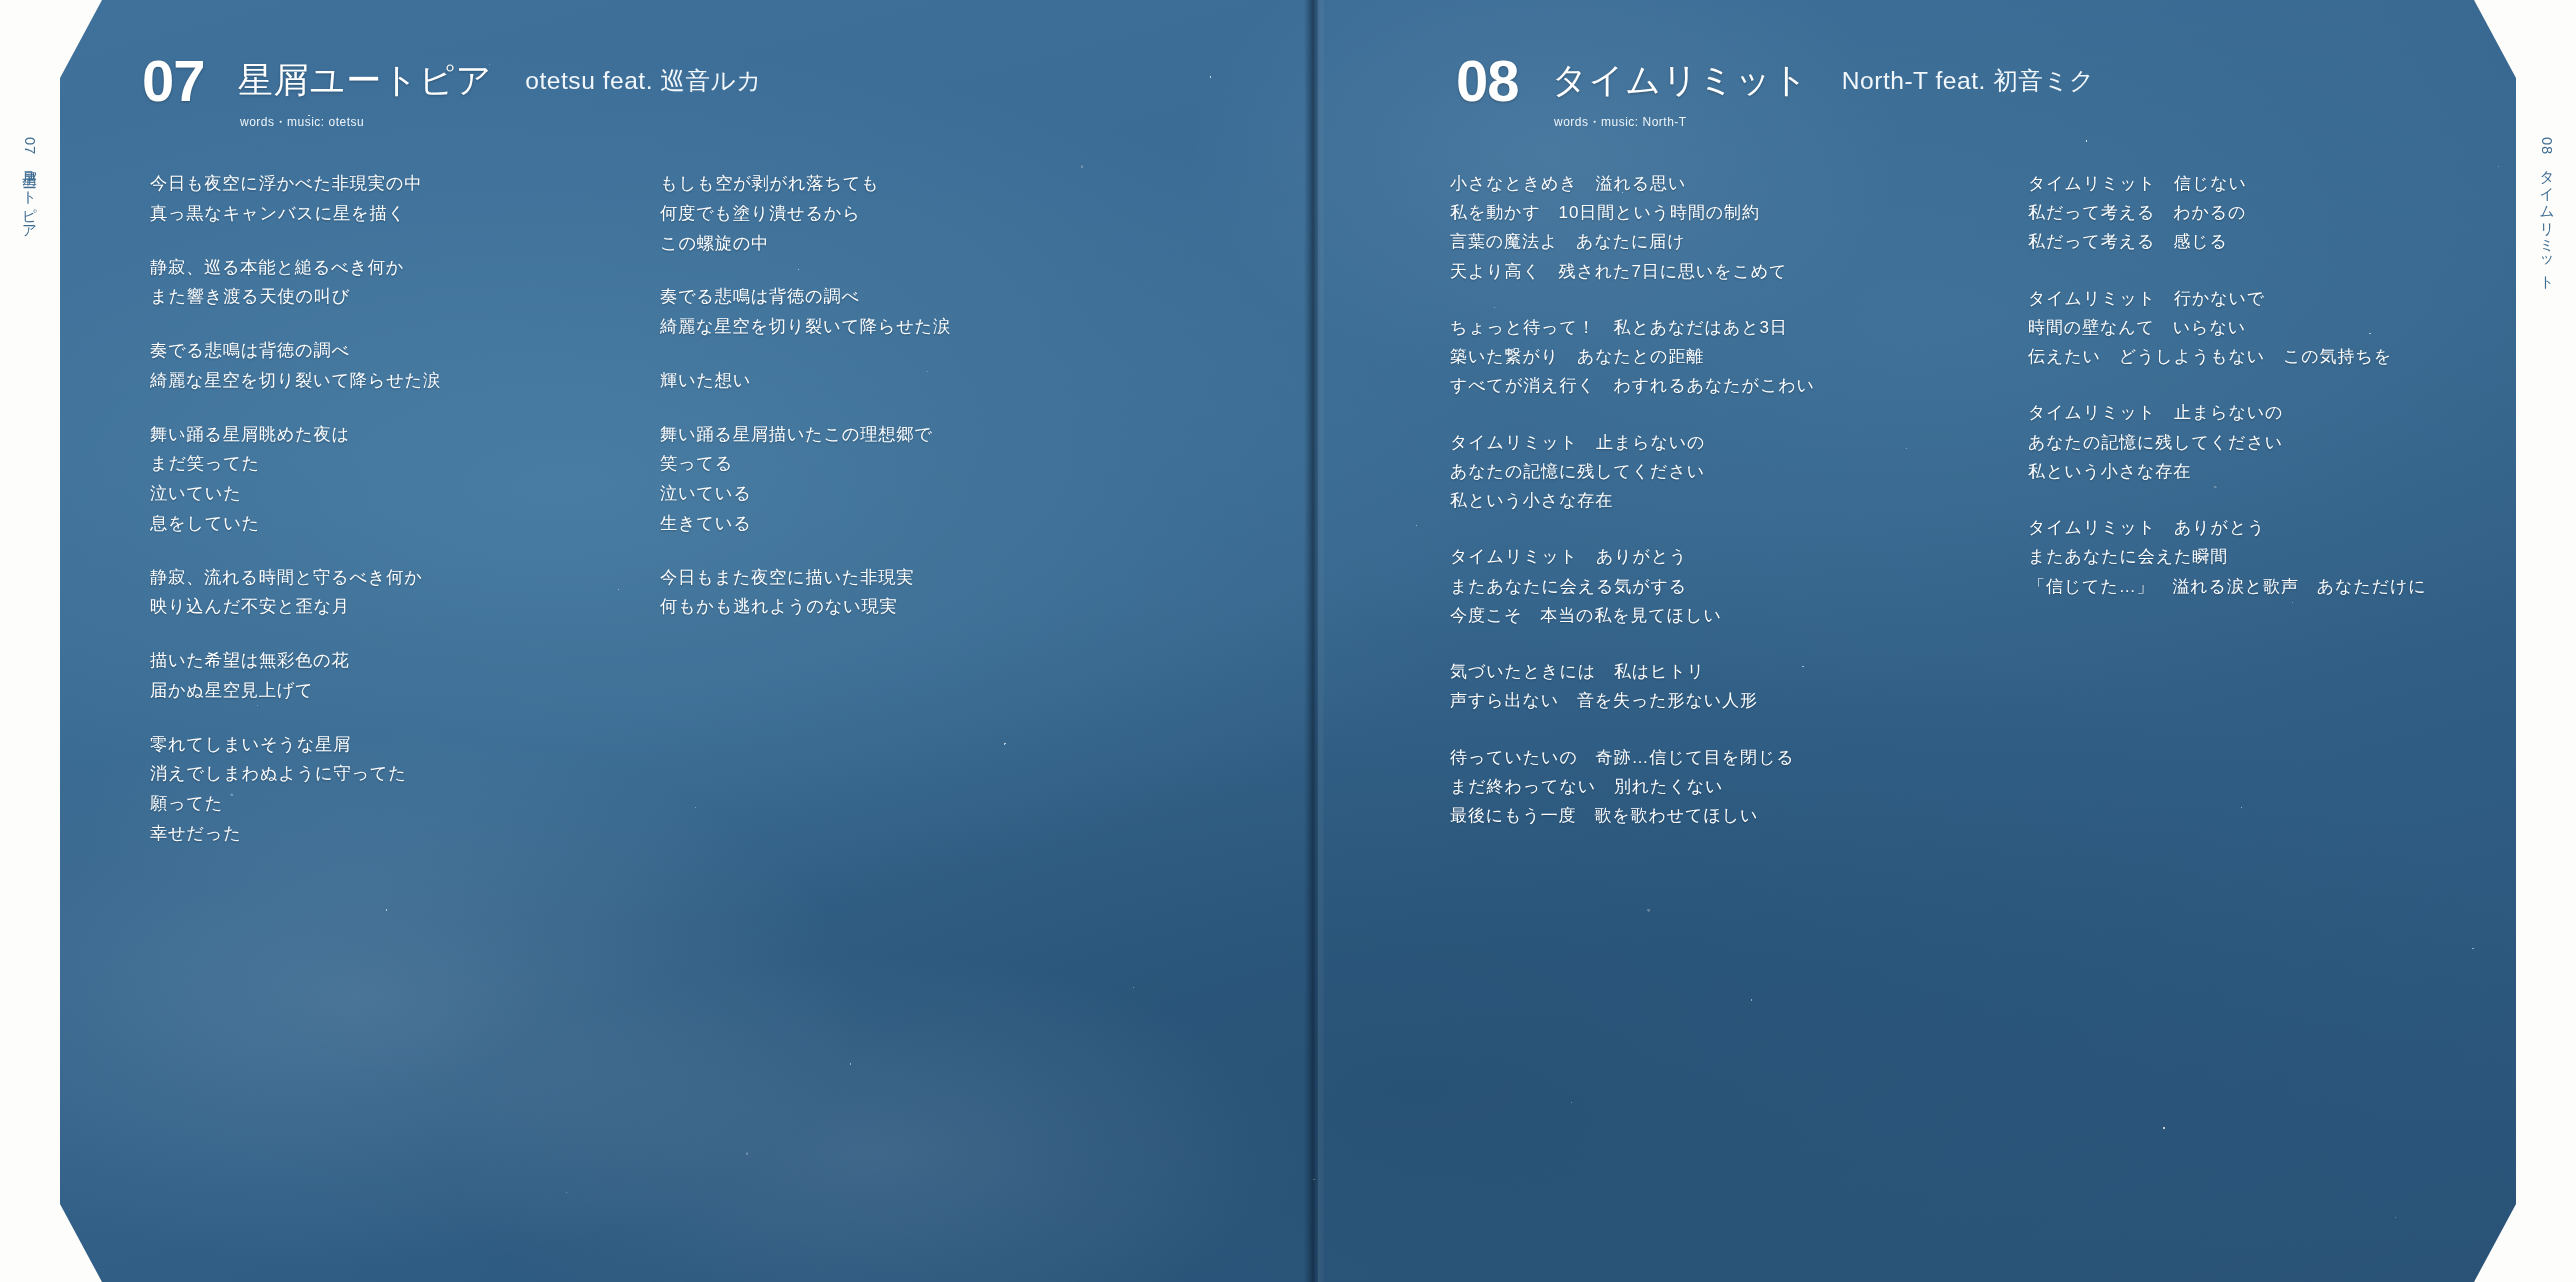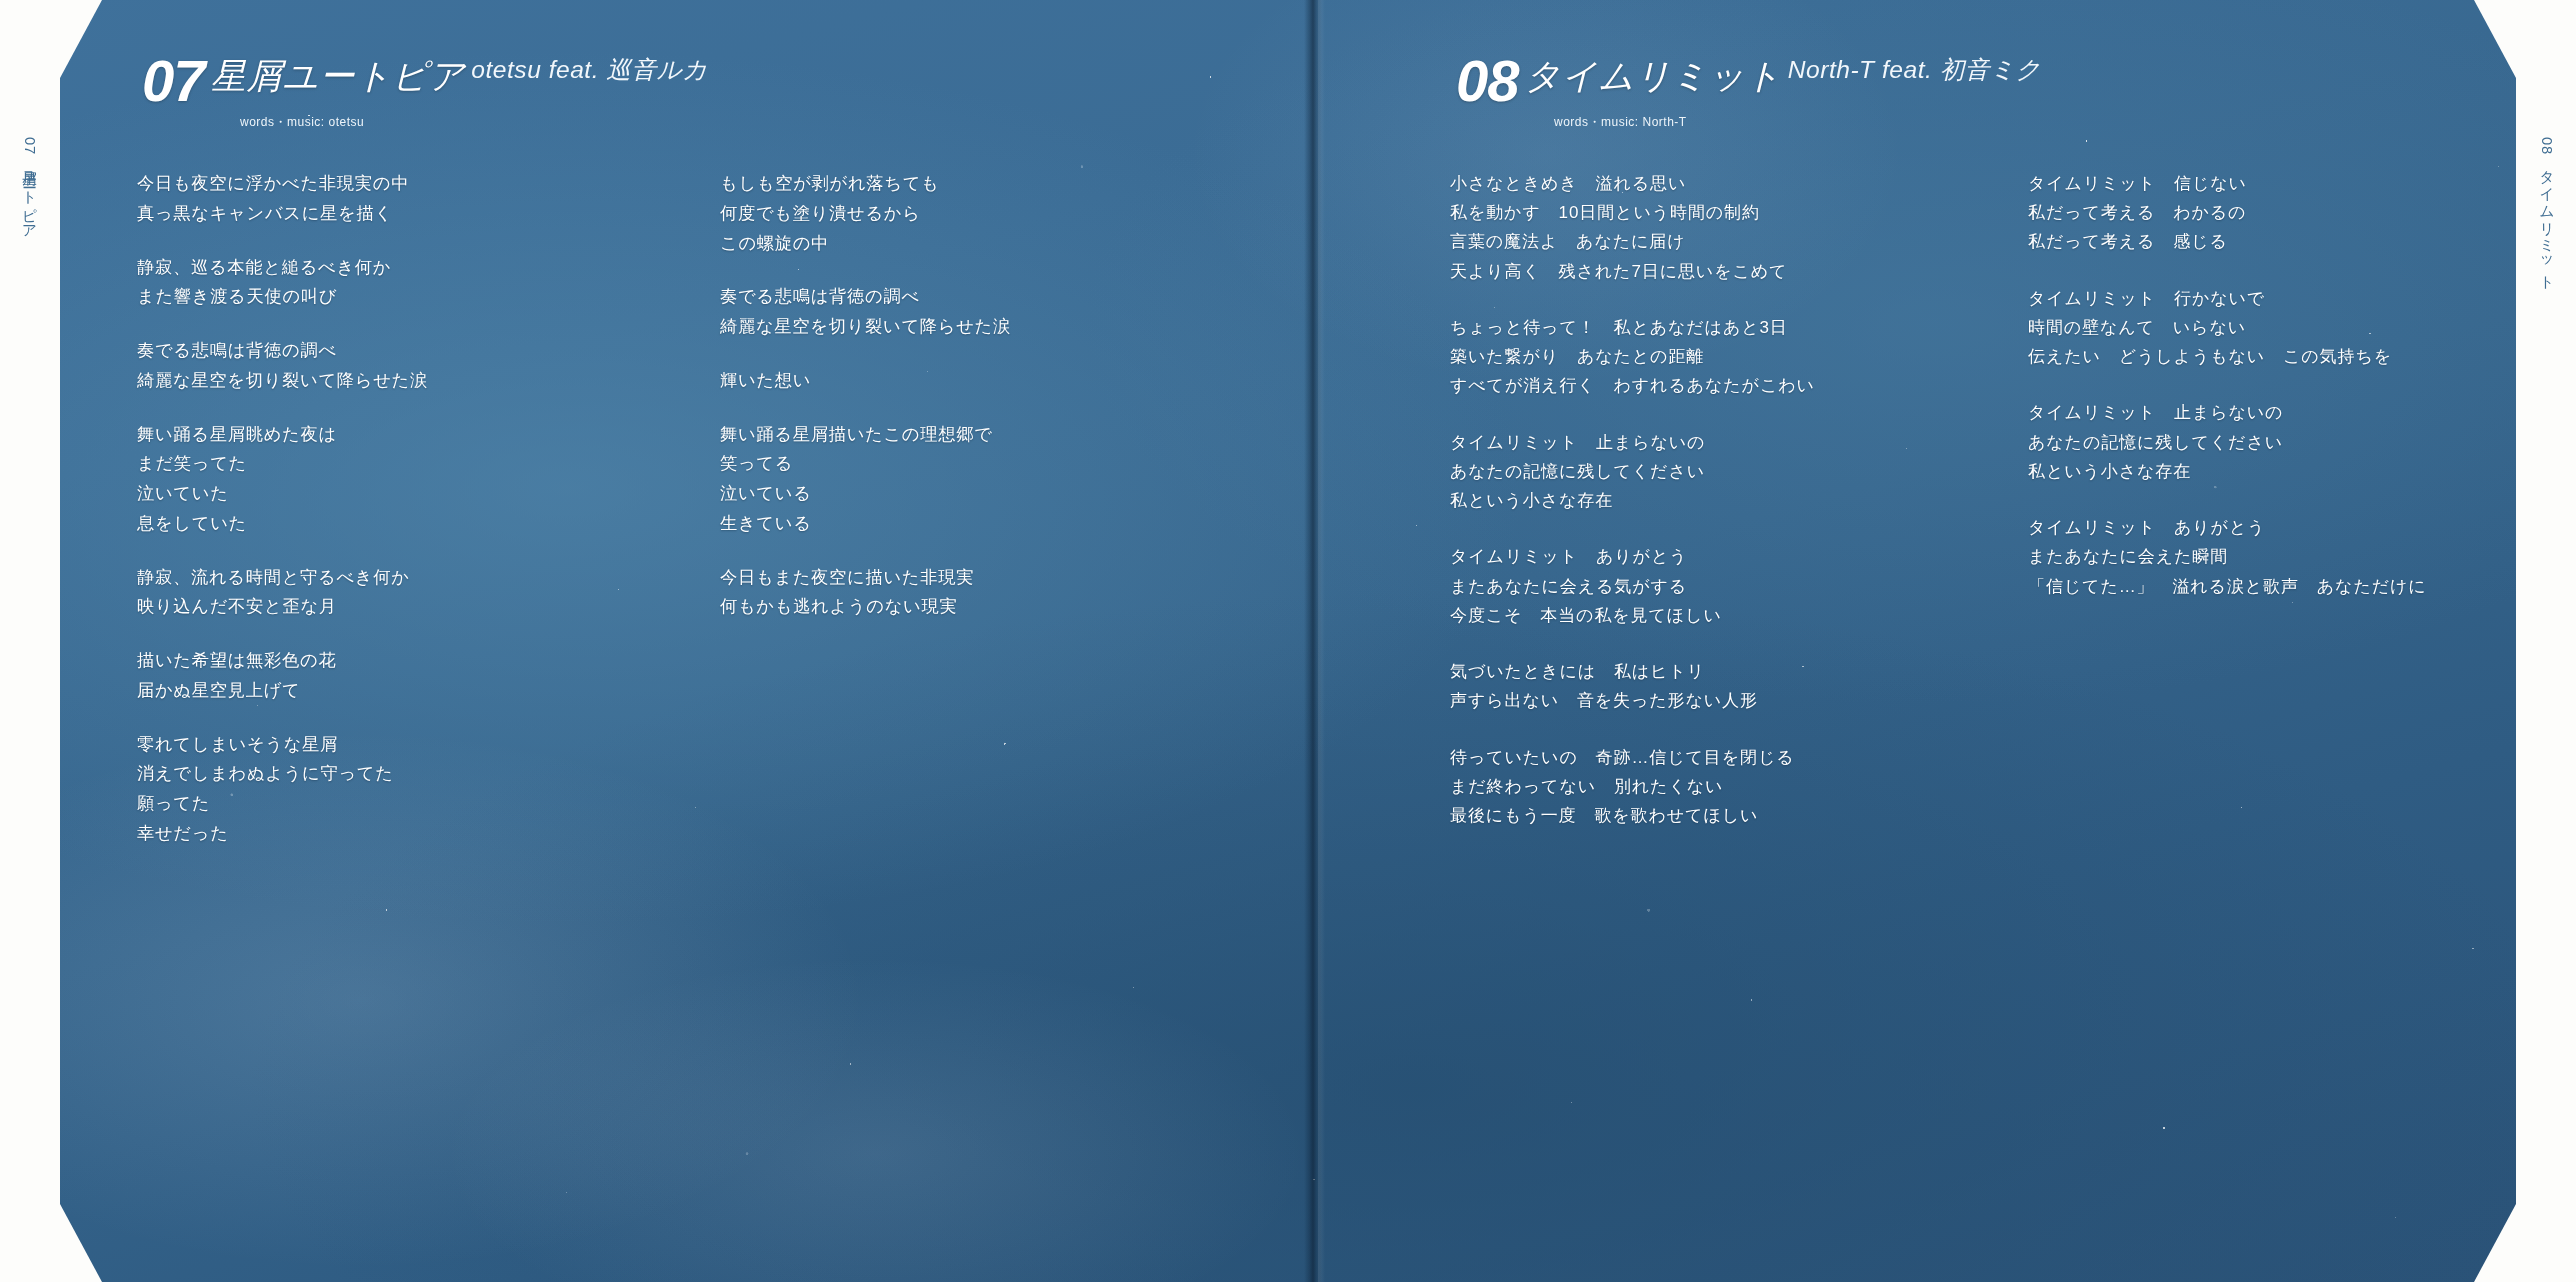--- a/index.html
+++ b/index.html
@@ -166,23 +166,22 @@
 
   .track-head {
     position: absolute;
     top: 53px;
     left: 42px;
     color: #ffffff;
     white-space: nowrap;
   }
   .head-row {
     display: flex;
-    align-items: flex-start;
-    gap: 6px;
-    font-style: italic;
+    align-items: center;
+    gap: 33px;
   }
   .track-num {
     font-size: 58px;
     font-weight: 700;
     letter-spacing: -0.9px;
     line-height: .95;
     color: #ffffff;
     text-shadow: 0 0.9px 2.7px rgba(0,0,0,.25);
   }
   .track-title {
@@ -202,24 +201,23 @@
     margin-top: 5.5px;
     margin-left: 98px;
     font-size: 12px;
     letter-spacing: 0.5px;
     color: #eef5fa;
   }
 
   .lyrics-cols {
     position: absolute;
     top: 169px;
-    left: 37px;
+    left: 50px;
     width: 1120px;
     display: flex;
-    gap: 73px;
   }
   .lyr-col {
     width: 510px;
   }
   .stanza {
     margin-bottom: 24px;
   }
   .lyr-line {
     color: #ffffff;
     font-size: 17.3px;

